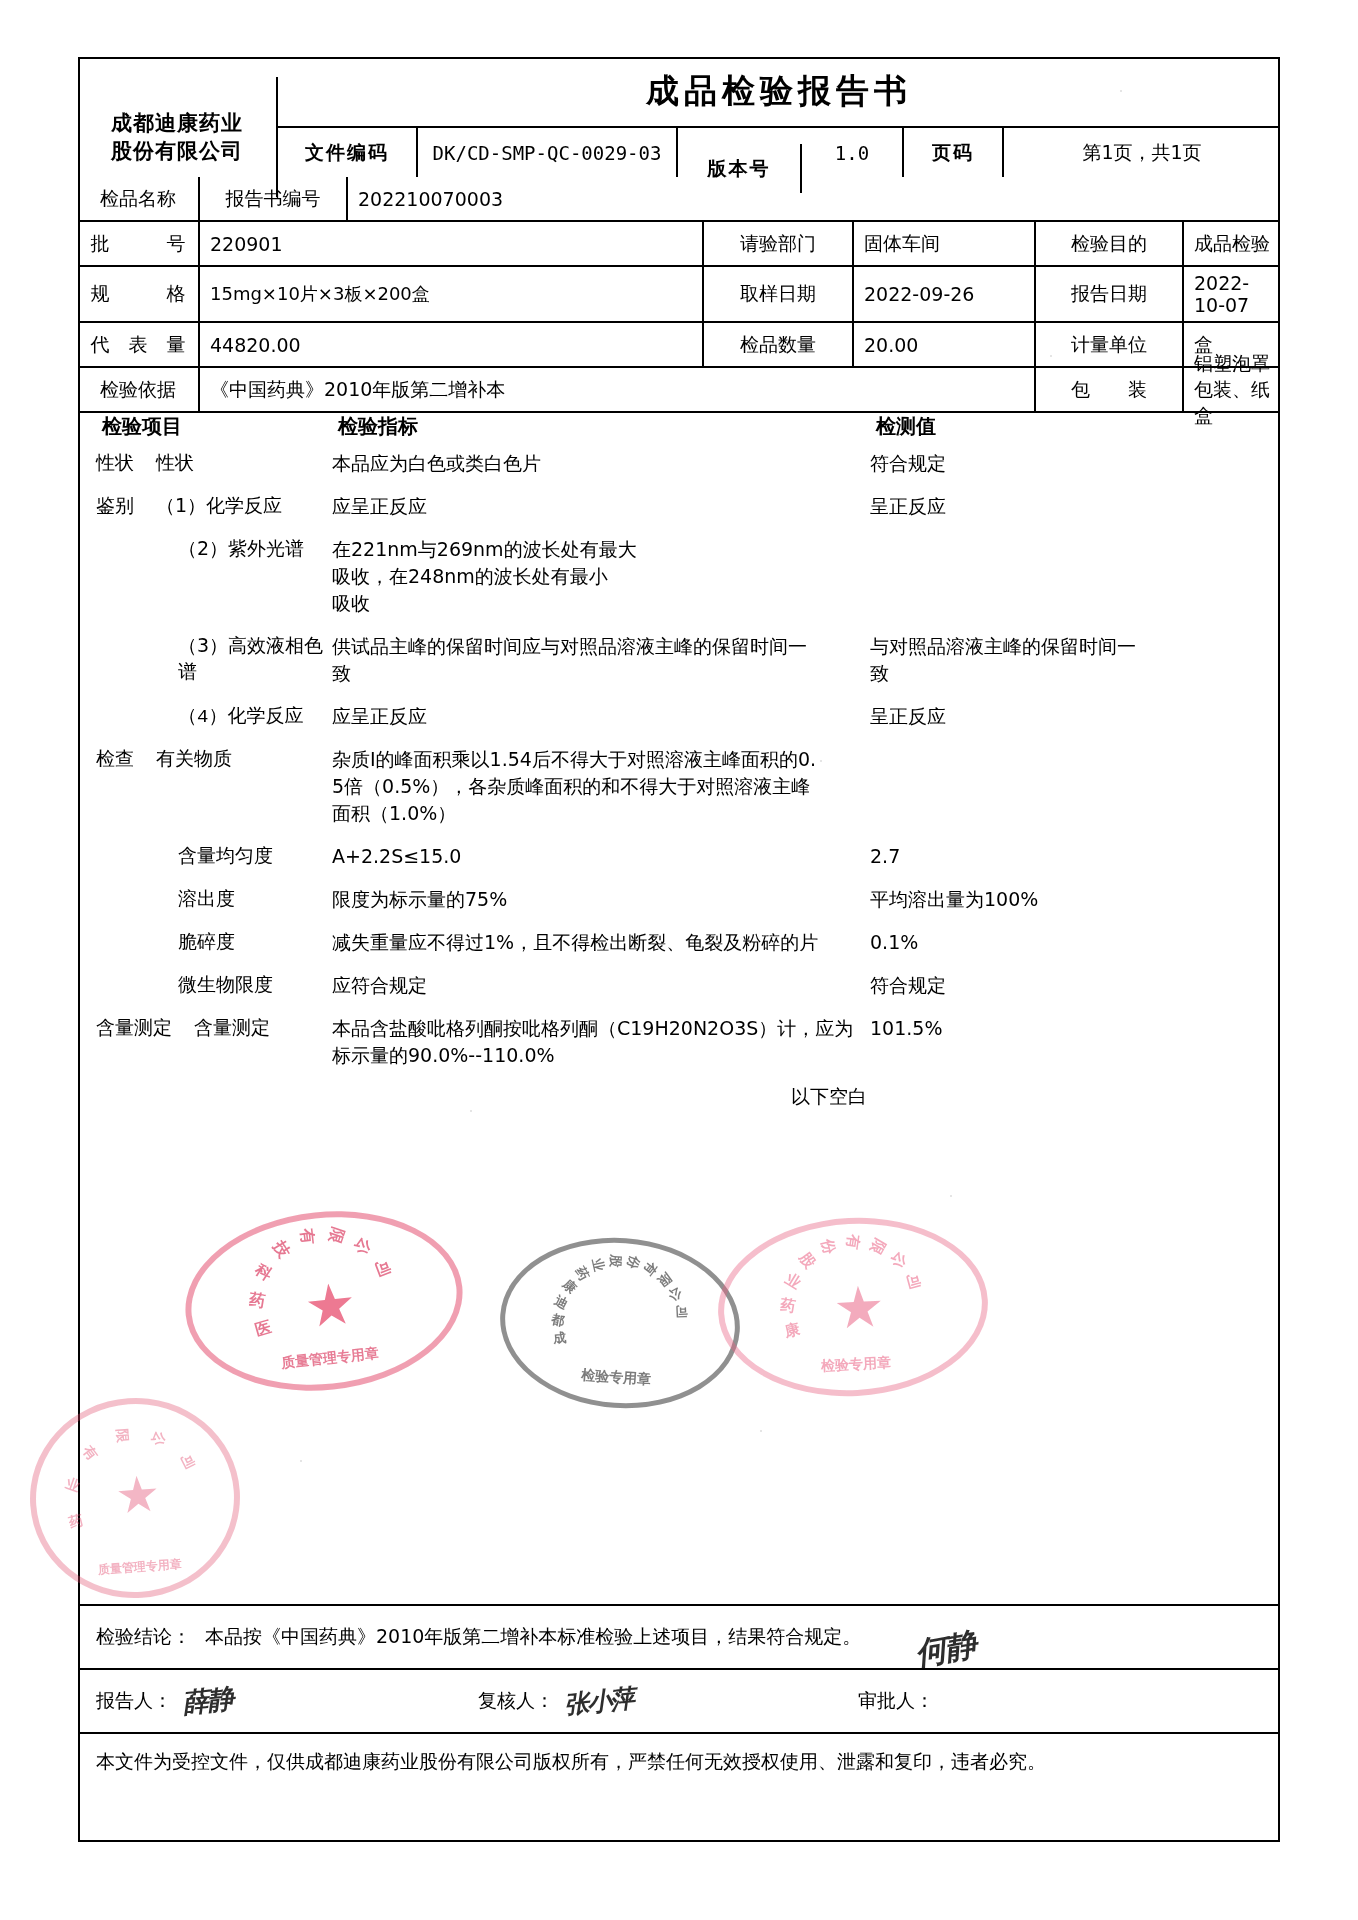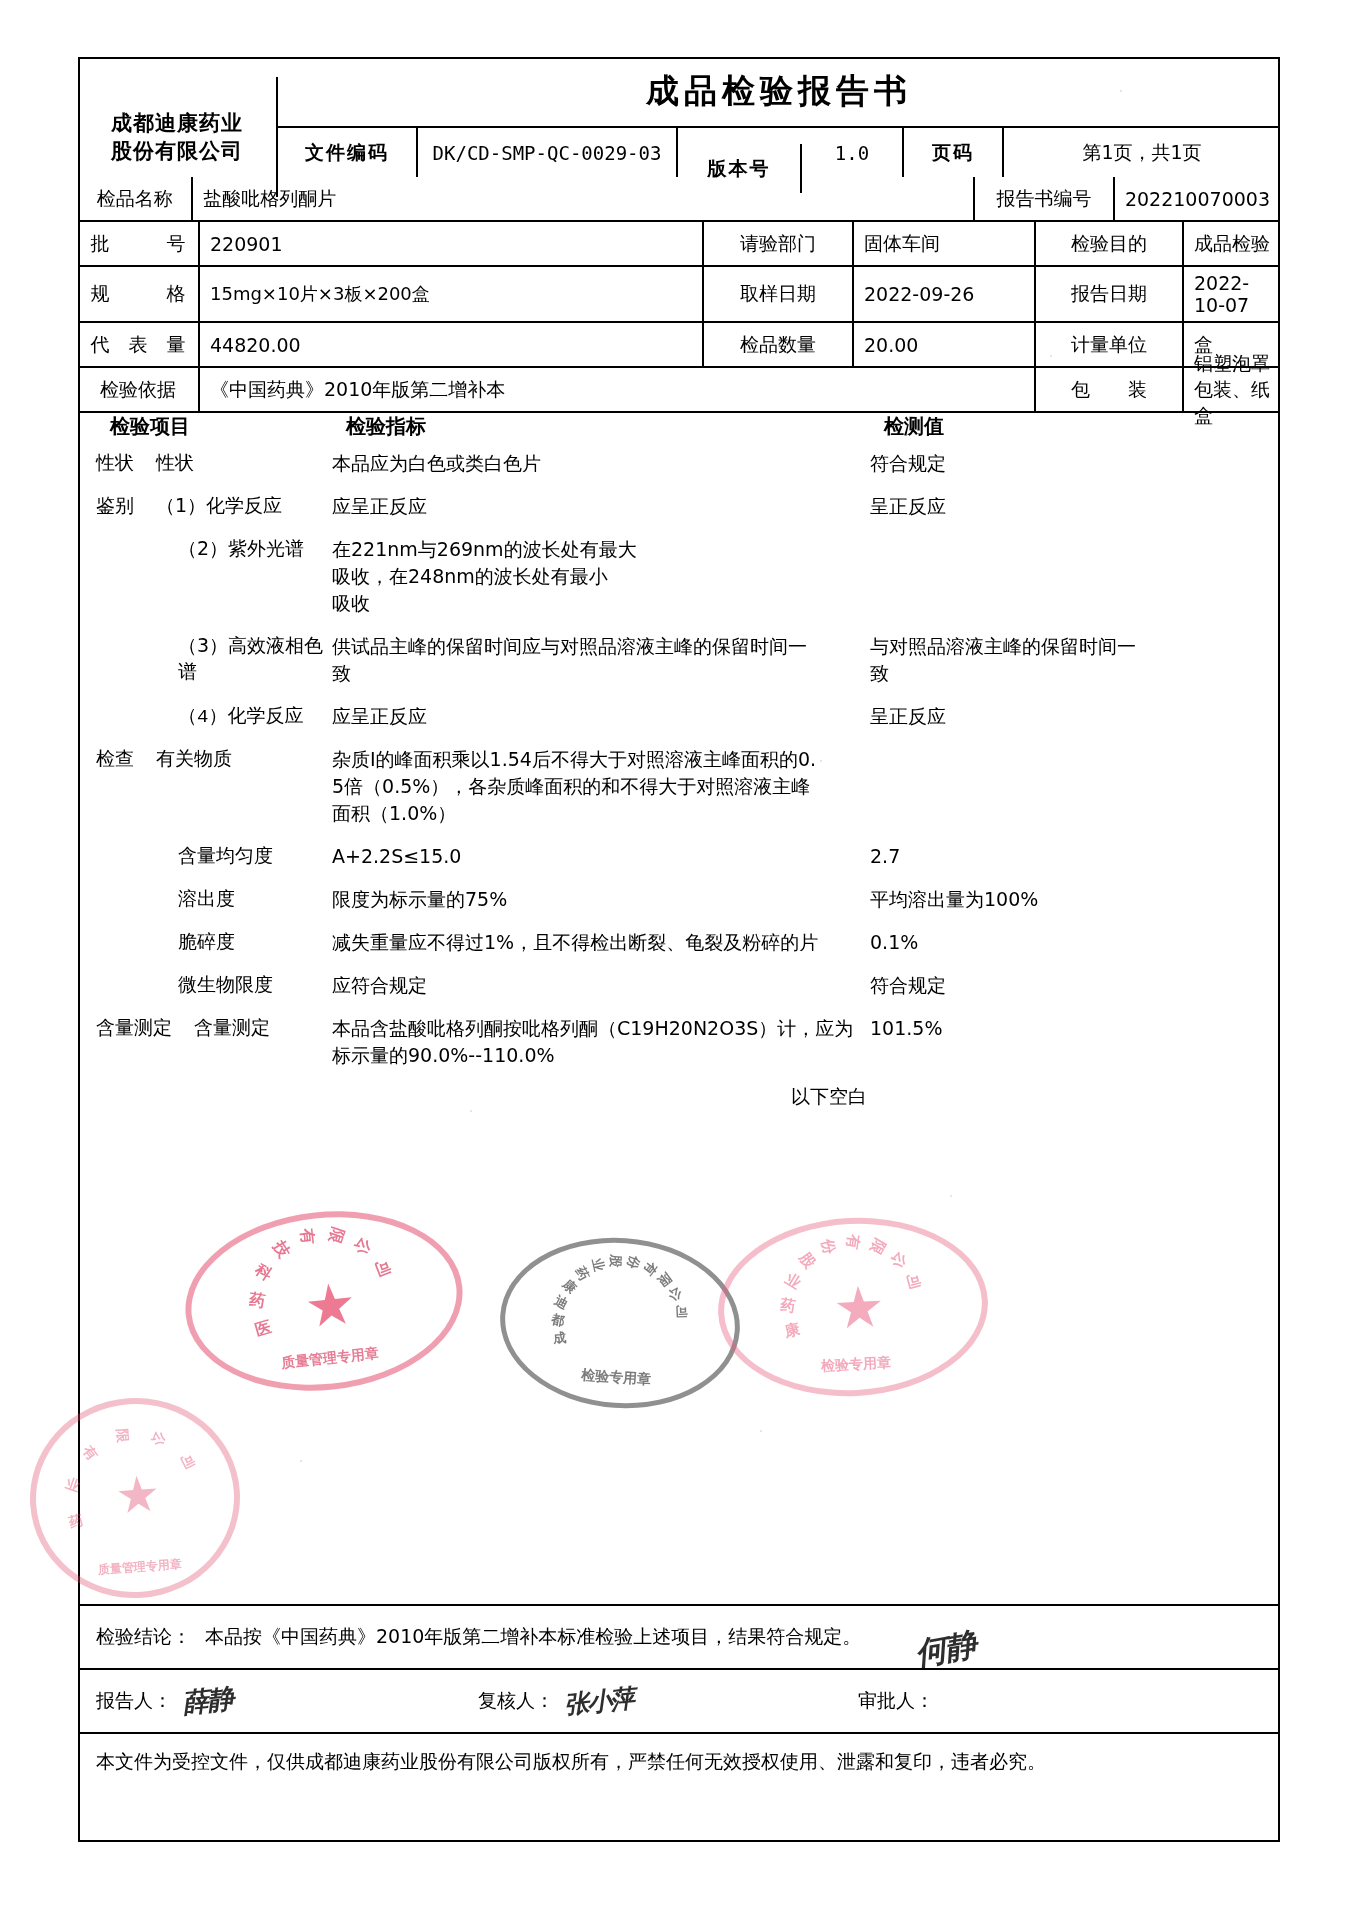--- a/index.html
+++ b/index.html
@@ -74,21 +74,21 @@
   .c5 { width:148px; }
   .c6 { flex:1; }
   .c2wide { width:836px; }
   .row-h1 { height:45px; }
   .row-h2 { height:45px; }
   .row-spec { height:56px; }
   .smallval { font-size:18px; line-height:1.25; }
 
   
   .items { position:absolute; left:78px; top:407px; width:1202px; height:1197px; }
-  .itemhdr { display:flex; font-weight:bold; font-size:20px; padding:6px 0 10px 14px; }
+  .itemhdr { display:flex; font-weight:bold; font-size:20px; padding:6px 0 10px 6px; }
   .col-a { width:254px; padding-left:18px; }
   .col-c { width:538px; }
   .col-d { flex:1; }
 
   .irow2 { display:flex; font-size:19px; align-items:flex-start; margin-bottom:16px; }
   .irow2 .col-a { padding-left:18px; }
   .cellwrap { line-height:1.42; white-space:pre-line; }
   .blankline { text-align:center; font-size:19px; margin-top:4px; padding-left:300px; }
 
   
@@ -205,21 +205,20 @@
       <div class="w-vervalue">1.0</div>
       <div class="mc-lbl w-pagelabel">页码</div>
       <div class="w-pagevalue">第1页，共1页</div>
     </div>
   </div>
 
   <div class="info">
 
     <div class="irow row-h1">
       <div class="icell lbl c1">检品名称</div>
-      <div class="icell val c2wide">盐酸吡格列酮片</div>
       <div class="icell lbl c5">报告书编号</div>
       <div class="icell val c6">202210070003</div>
     </div>
 
     <div class="irow row-h2">
       <div class="icell lbl c1">批　　　号</div>
       <div class="icell val c2">220901</div>
       <div class="icell lbl c3">请验部门</div>
       <div class="icell val c4">固体车间</div>
       <div class="icell lbl c5">检验目的</div>

